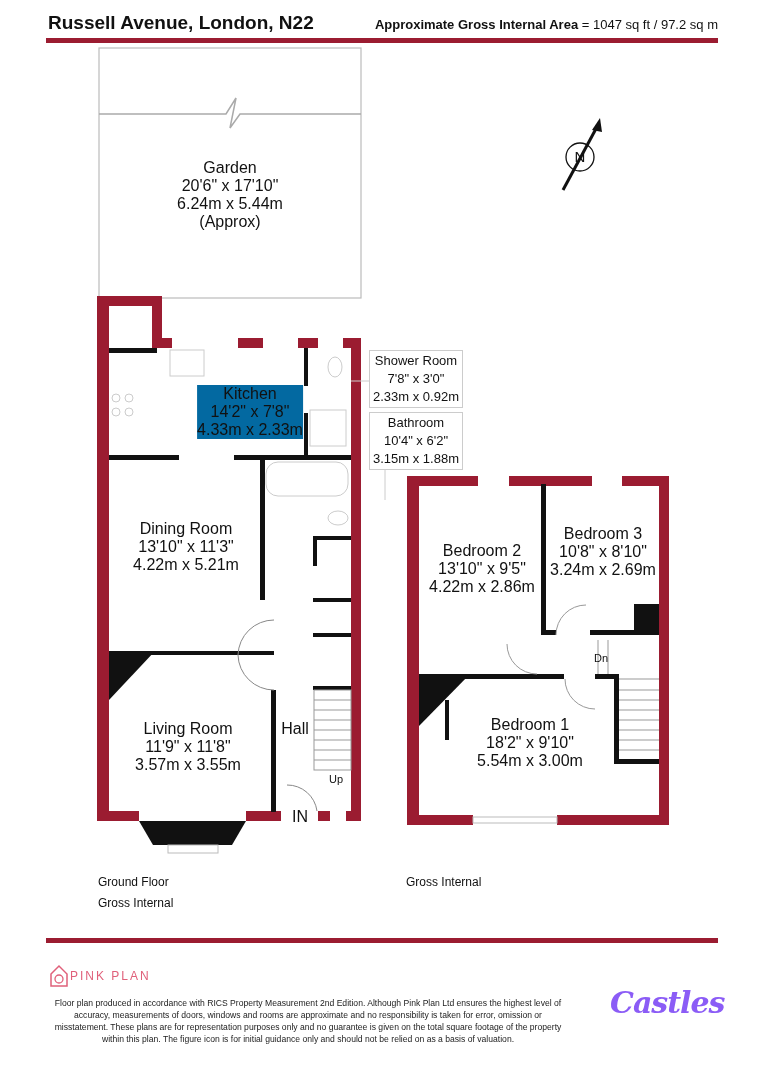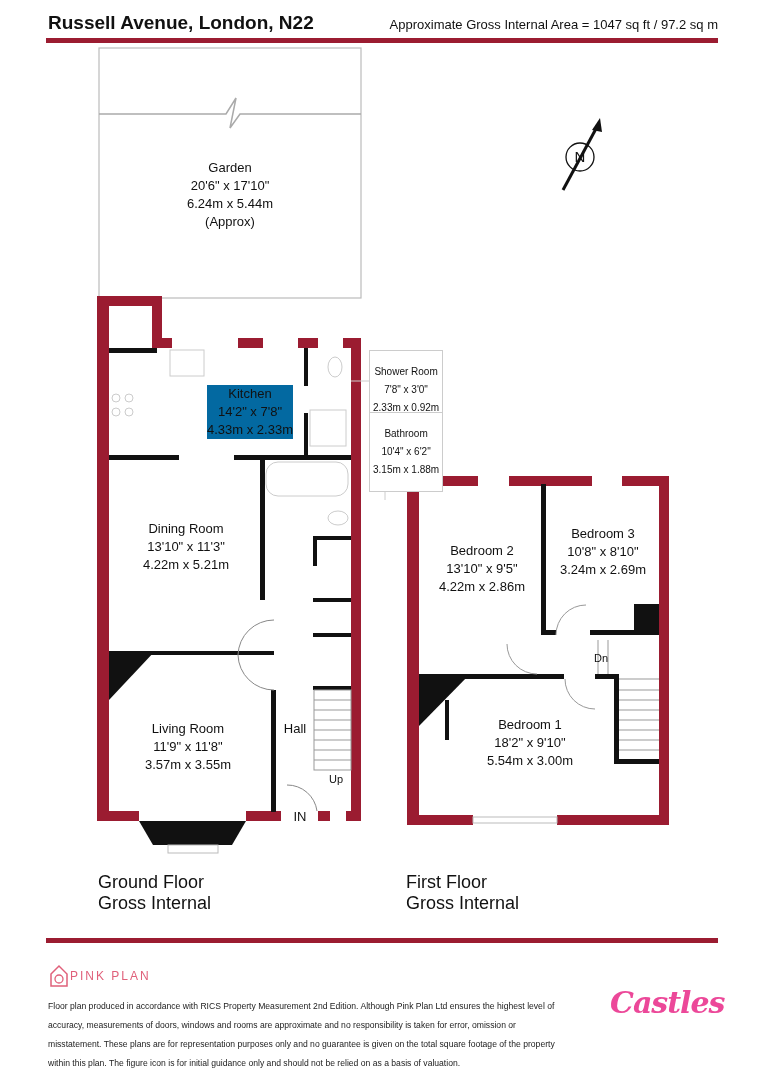--- a/index.html
+++ b/index.html
@@ -1,27 +1,27 @@
 <!DOCTYPE html>
 <html><head>
 <meta charset="utf-8">
 <style>
   html,body{margin:0;padding:0;background:#fff;}
   body{width:764px;height:1080px;position:relative;overflow:hidden;font-family:"Liberation Sans",sans-serif;color:#111;}
   .hdr-title{position:absolute;left:48px;top:12px;font-size:19px;font-weight:bold;}
   .hdr-area{position:absolute;right:46px;top:17px;font-size:13px;}
-  .hdr-area b{font-weight:normal;}
+  .hdr-area b{font-weight:bold;}
   .rule{position:absolute;left:46px;width:672px;height:5px;background:#9b1c31;}
   svg.plan{position:absolute;left:0;top:0;}
-  .lbl{position:absolute;text-align:center;font-size:13px;line-height:18px;white-space:nowrap;transform:translateX(-50%);}
-  .boxlbl{position:absolute;text-align:center;font-size:10px;line-height:18px;border:1px solid #ccc;background:#fff;padding:12px 3px;}
-  .floorinfo{position:absolute;font-size:18px;line-height:21px;}
+  .lbl{position:absolute;text-align:center;font-size:16px;line-height:18px;white-space:nowrap;transform:translateX(-50%);}
+  .boxlbl{position:absolute;text-align:center;font-size:13px;line-height:18px;border:1px solid #ccc;background:#fff;padding:1px 3px;}
+  .floorinfo{position:absolute;font-size:12px;line-height:21px;}
   .pink{position:absolute;left:48px;top:964px;display:flex;align-items:center;color:#e0607a;font-size:12px;letter-spacing:2px;}
-  .disclaimer{position:absolute;left:48px;top:997px;width:520px;font-size:8.6px;line-height:19px;color:#222;}
-  .castles{position:absolute;left:610px;top:985px;font-family:"DejaVu Serif",serif;font-weight:bold;font-size:30px;color:#ec4899;font-style:italic;letter-spacing:-1px;}
+  .disclaimer{position:absolute;left:48px;top:997px;width:520px;font-size:8.6px;line-height:12px;color:#222;text-align:center;}
+  .castles{position:absolute;left:610px;top:985px;font-family:"DejaVu Serif",serif;font-weight:bold;font-size:30px;color:#8b5cf6;font-style:italic;letter-spacing:-1px;}
 </style>
 </head>
 <body>
 
 <div class="hdr-title">Russell Avenue, London, N22</div>
 <div class="hdr-area"><b>Approximate Gross Internal Area</b> <span>= 1047 sq ft / 97.2 sq m</span></div>
 <div class="rule" style="top:38px"></div>
 
 <svg class="plan" width="764" height="880">
 
@@ -190,21 +190,20 @@
   <div>5.54m x 3.00m</div>
 </div>
 <div class="lbl" style="left:601px;top:649px;font-size:11px">Dn</div>
 <div class="lbl" style="left:580px;top:147px;font-size:15px;line-height:20px">N</div>
 
 <div class="floorinfo" style="left:98px;top:872px">
   <div>Ground Floor</div>
   <div>Gross Internal</div>
 </div>
 <div class="floorinfo" style="left:406px;top:872px">
-  <div>First Floor</div>
   <div>Gross Internal</div>
 </div>
 <div class="rule" style="top:938px"></div>
 
 <div class="pink">
   <svg width="22" height="24">
       <path d="M3,10 L11,2 L19,10 L19,22 L3,22 Z" fill="none" stroke="#e0607a" stroke-width="1.5"></path>
       <circle cx="11" cy="15" r="4" fill="none" stroke="#e0607a" stroke-width="1.3"></circle>
     </svg>
   <span>PINK PLAN</span>

